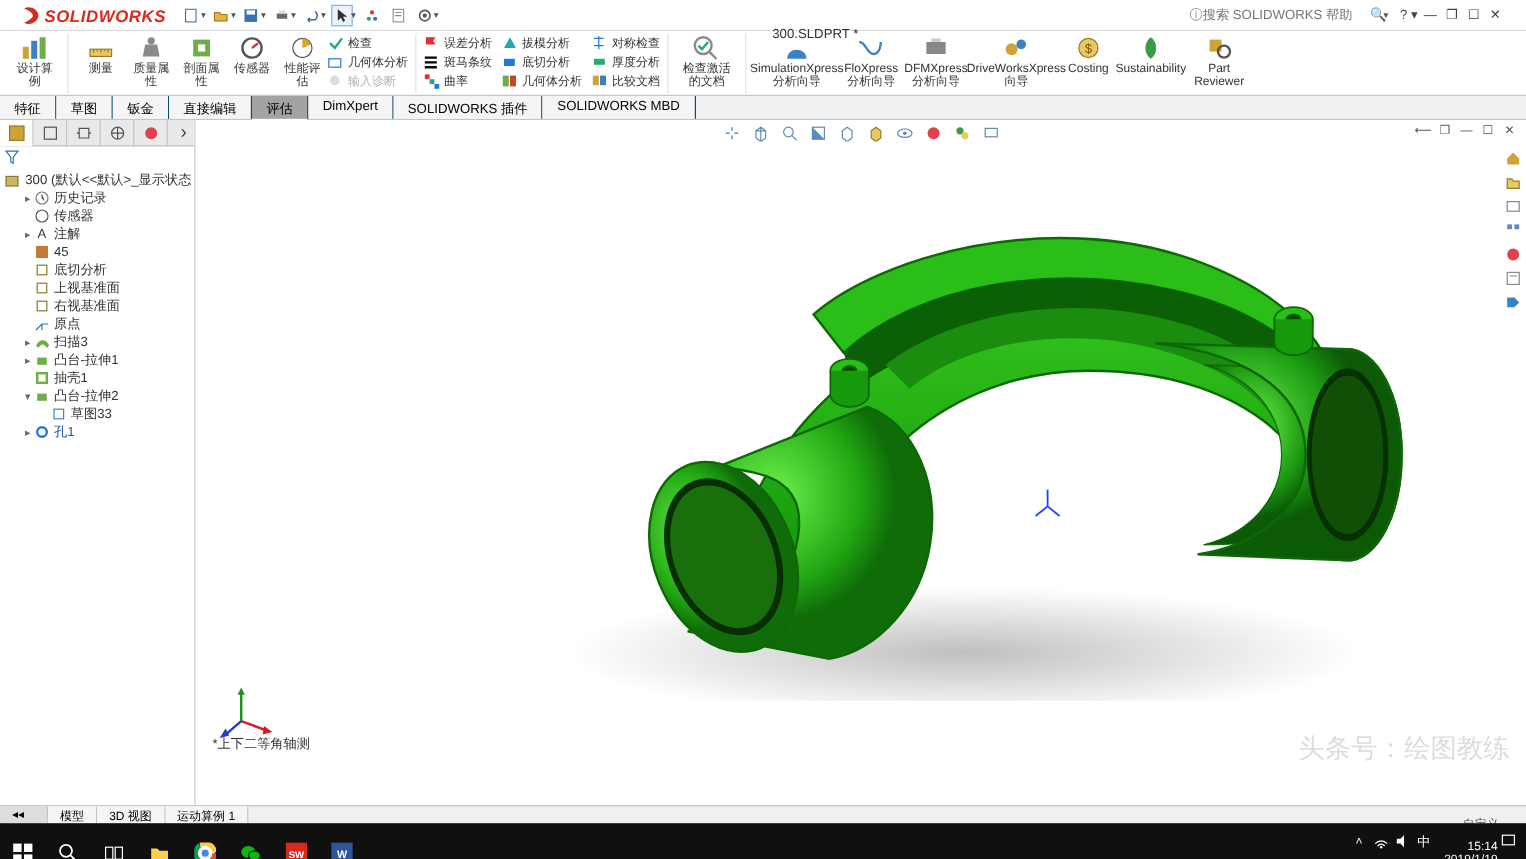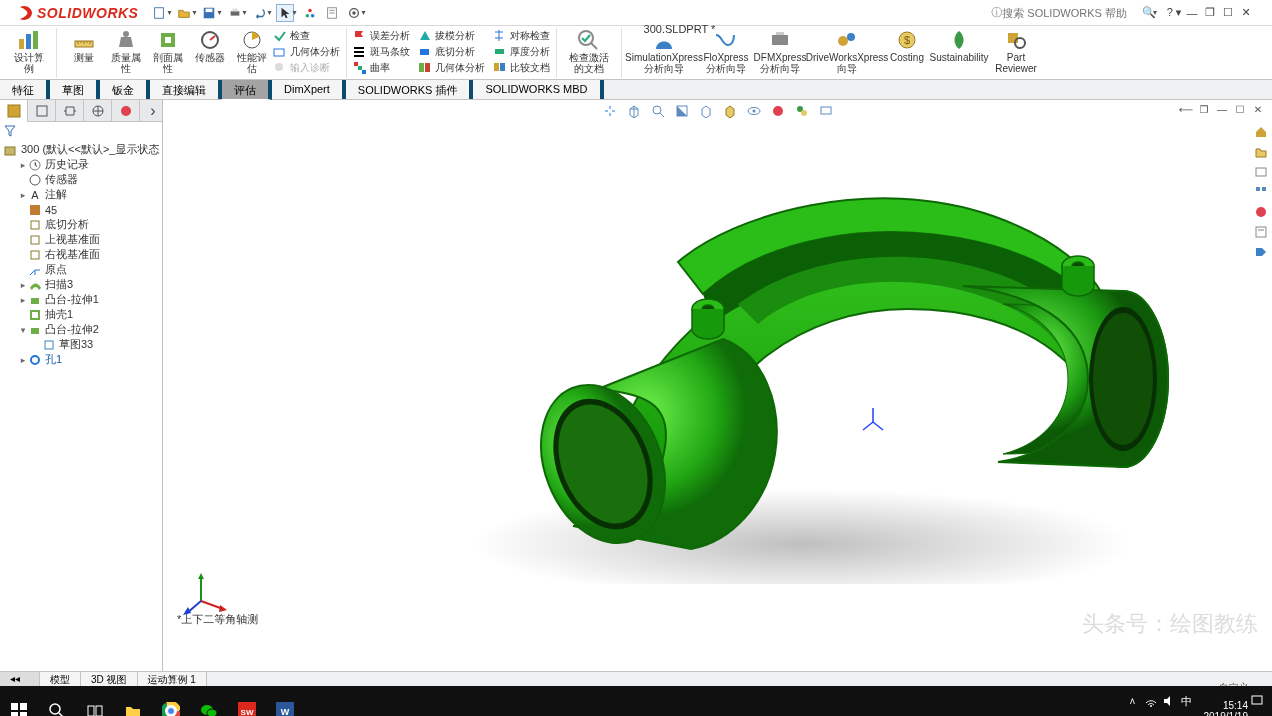--- a/index.html
+++ b/index.html
@@ -23,21 +23,21 @@
   .ribbon { height:54px; border-bottom:1px solid #c4c4c4; background:#fff; display:flex; align-items:flex-start; padding:2px 2px 0 2px;}
   .ribgroup { display:flex; align-items:flex-start; padding:0 6px; border-right:1px solid #e1e1e1; height:50px;}
   .bigbtn { width:34px; display:flex; flex-direction:column; align-items:center; font-size:10px; color:#333; margin:0 4px; line-height:11px; text-align:center;}
   .bigbtn .ibox { width:26px; height:24px; display:flex; align-items:center; justify-content:center;}
   .smallrow { display:flex; flex-direction:column; font-size:10px; color:#333; }
   .smallrow div { display:flex; align-items:center; height:16px; white-space:nowrap;}
   .smallrow svg, .smallrow .sicon { width:14px; height:14px; margin-right:3px; flex:0 0 14px;}
   .disabled { opacity:.4; }
   
   .ribtabs { height:20px; background:#eef0f2; border-bottom:1px solid #c4c4c4; display:flex; font-size:11px;}
-  .ribtabs .tab { padding:3px 12px; border-right:4px solid #0c4a6e; background:#f5f5f5; cursor:default;}
+  .ribtabs .tab { padding:3px 12px; border-right:1px solid #0c4a6e; background:#f5f5f5; cursor:default;}
   .ribtabs .tab.active { background:#a3a3a3; border-bottom:1px solid #fff; margin-bottom:-1px;}
   
   .mainrow { position:absolute; top:100px; bottom:45px; left:0; right:0; display:flex;}
   .featurepanel { width:163px; background:#fff; border-right:1px solid #bfbfbf; display:flex; flex-direction:column;}
   .fp-top { height:22px; background:#e7e9eb; display:flex; align-items:center; border-bottom:1px solid #c4c4c4;}
   .fp-top .fpicon { width:28px; height:22px; display:flex; align-items:center; justify-content:center; border-right:1px solid #c4c4c4;}
   .fp-top .fpicon.active { background:#fff; }
   .fp-top .fparrow { margin-left:auto; width:18px; text-align:center; color:#444;}
   .fp-filter { height:18px; display:flex; align-items:center; padding:0 4px; color:#3670b5;}
   .tree { font-size:11px; color:#333; padding:2px 2px 2px 4px; flex:1; overflow:hidden;}

